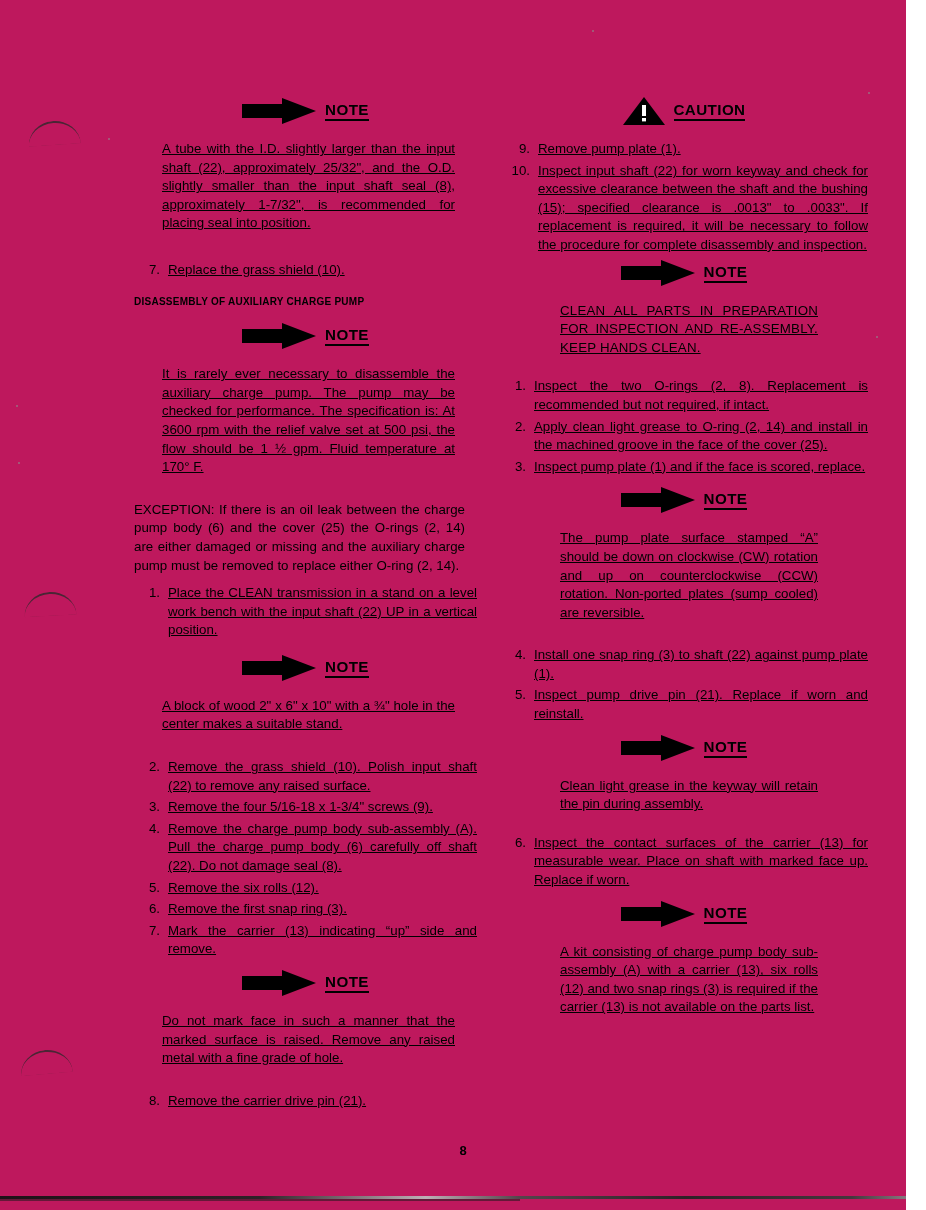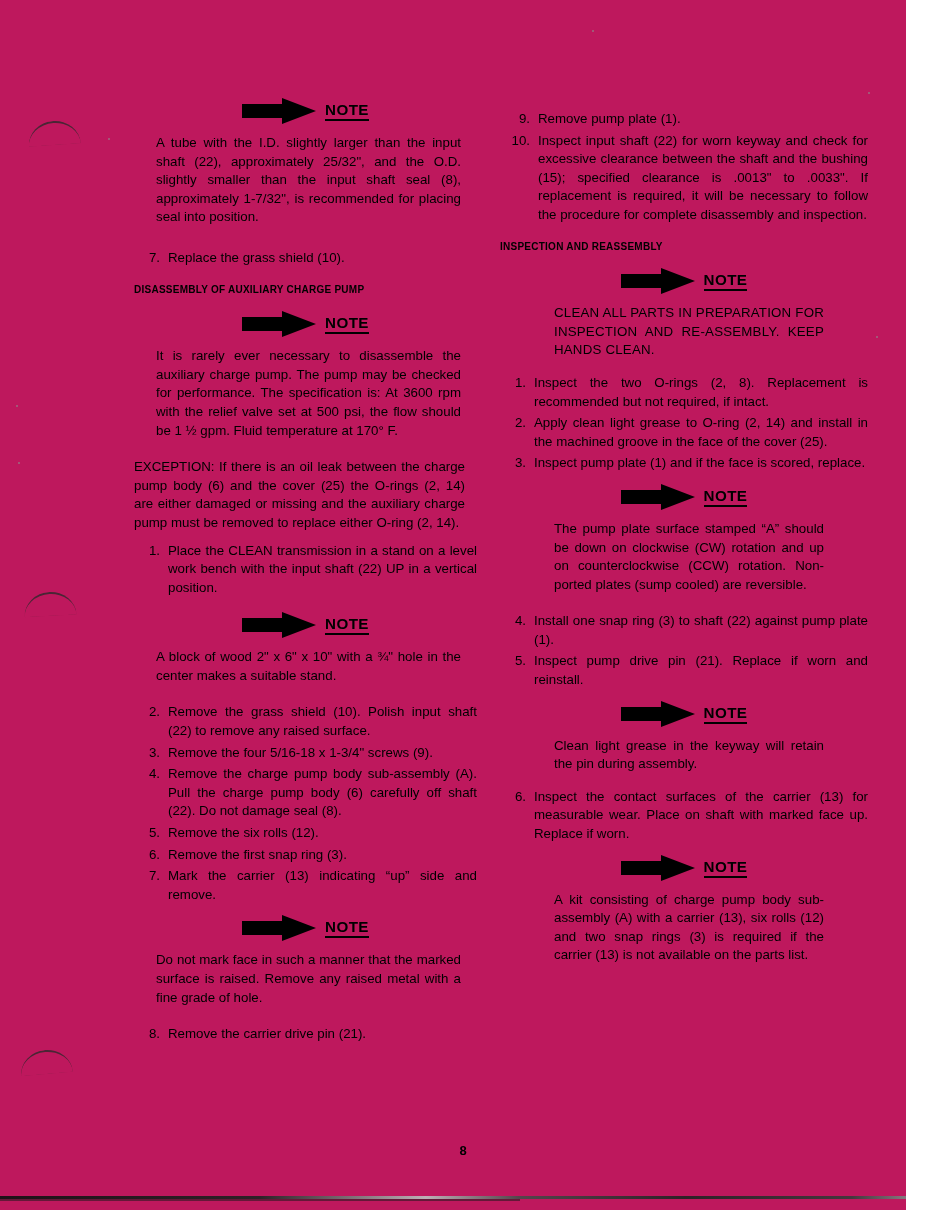--- a/index.html
+++ b/index.html
@@ -102,21 +102,22 @@
     font-size: 15.2px;
     letter-spacing: 0.4px;
     border-bottom: 2.4px solid #000;
     padding-bottom: 1px;
     line-height: 17px;
   }
 
   .note-body {
     text-align: justify;
     text-justify: inter-word;
-    margin: 8px;
+    margin: 14px;
+    text-decoration: underline;
   }
   .note-body.narrow { padding: 0 8px 0 14px; }
   .note-body.narrow-r { padding: 0 36px 0 46px; }
   .note-body.caps { letter-spacing: 0.2px; }
   .note-body.center-ish { padding: 0 26px 0 40px; }
 
   .para {
     text-align: justify;
     text-justify: inter-word;
     margin: 0 12px 3px 0;
@@ -142,20 +143,21 @@
     flex: 0 0 auto;
     width: 26px;
     text-align: right;
     padding-right: 8px;
   }
   .li-num.wide { width: 30px; }
   .li-text {
     flex: 1 1 auto;
     text-align: justify;
     text-justify: inter-word;
+    text-decoration: underline;
   }
   .li-text.left { text-align: left; }
 
   .spacer-6  { height: 6px; }
   .spacer-10 { height: 10px; }
   .spacer-14 { height: 14px; }
 
   .page-number {
     position: absolute;
     left: 0;
@@ -289,36 +291,43 @@
         <span class="li-num">8.</span>
         <span class="li-text left">Remove the carrier drive pin (21).</span>
       </li>
     </ul>
 
   </div>
 
   <div class="col col-right">
 
     <div class="note-block">
+      <div class="note-head">
+        <svg class="tri-icon" viewBox="0 0 42 28">
+          <path d="M21 0 L42 28 L0 28 Z" fill="#000"></path>
+          <rect x="19" y="8" width="4" height="11" fill="#fff"></rect>
+          <rect x="19" y="21" width="4" height="3.4" fill="#fff"></rect>
+        </svg>
+        <span class="label-word">CAUTION</span>
+      </div>
     </div>
 
     <div class="spacer-10"></div>
 
     <ul class="list">
       <li class="list-item">
         <span class="li-num wide">9.</span>
         <span class="li-text left">Remove pump plate (1).</span>
       </li>
       <li class="list-item">
         <span class="li-num wide">10.</span>
         <span class="li-text">Inspect input shaft (22) for worn keyway and check for excessive clearance between the shaft and the bushing (15); specified clearance is .0013" to .0033". If replacement is required, it will be necessary to follow the procedure for complete disassembly and inspection.</span>
       </li>
     </ul>
 
-    <div class="section-title">INSPECTION AND REASSEMBLY</div>
 
     <div class="note-block">
       <div class="note-head">
         <svg class="arrow-icon" viewBox="0 0 74 26">
           <path d="M0 6 L40 6 L40 0 L74 13 L40 26 L40 20 L0 20 Z" fill="#000"></path>
         </svg>
         <span class="label-word">NOTE</span>
       </div>
       <p class="note-body narrow-r caps">CLEAN ALL PARTS IN PREPARATION FOR INSPECTION AND RE-ASSEMBLY. KEEP HANDS CLEAN.</p>
     </div>

